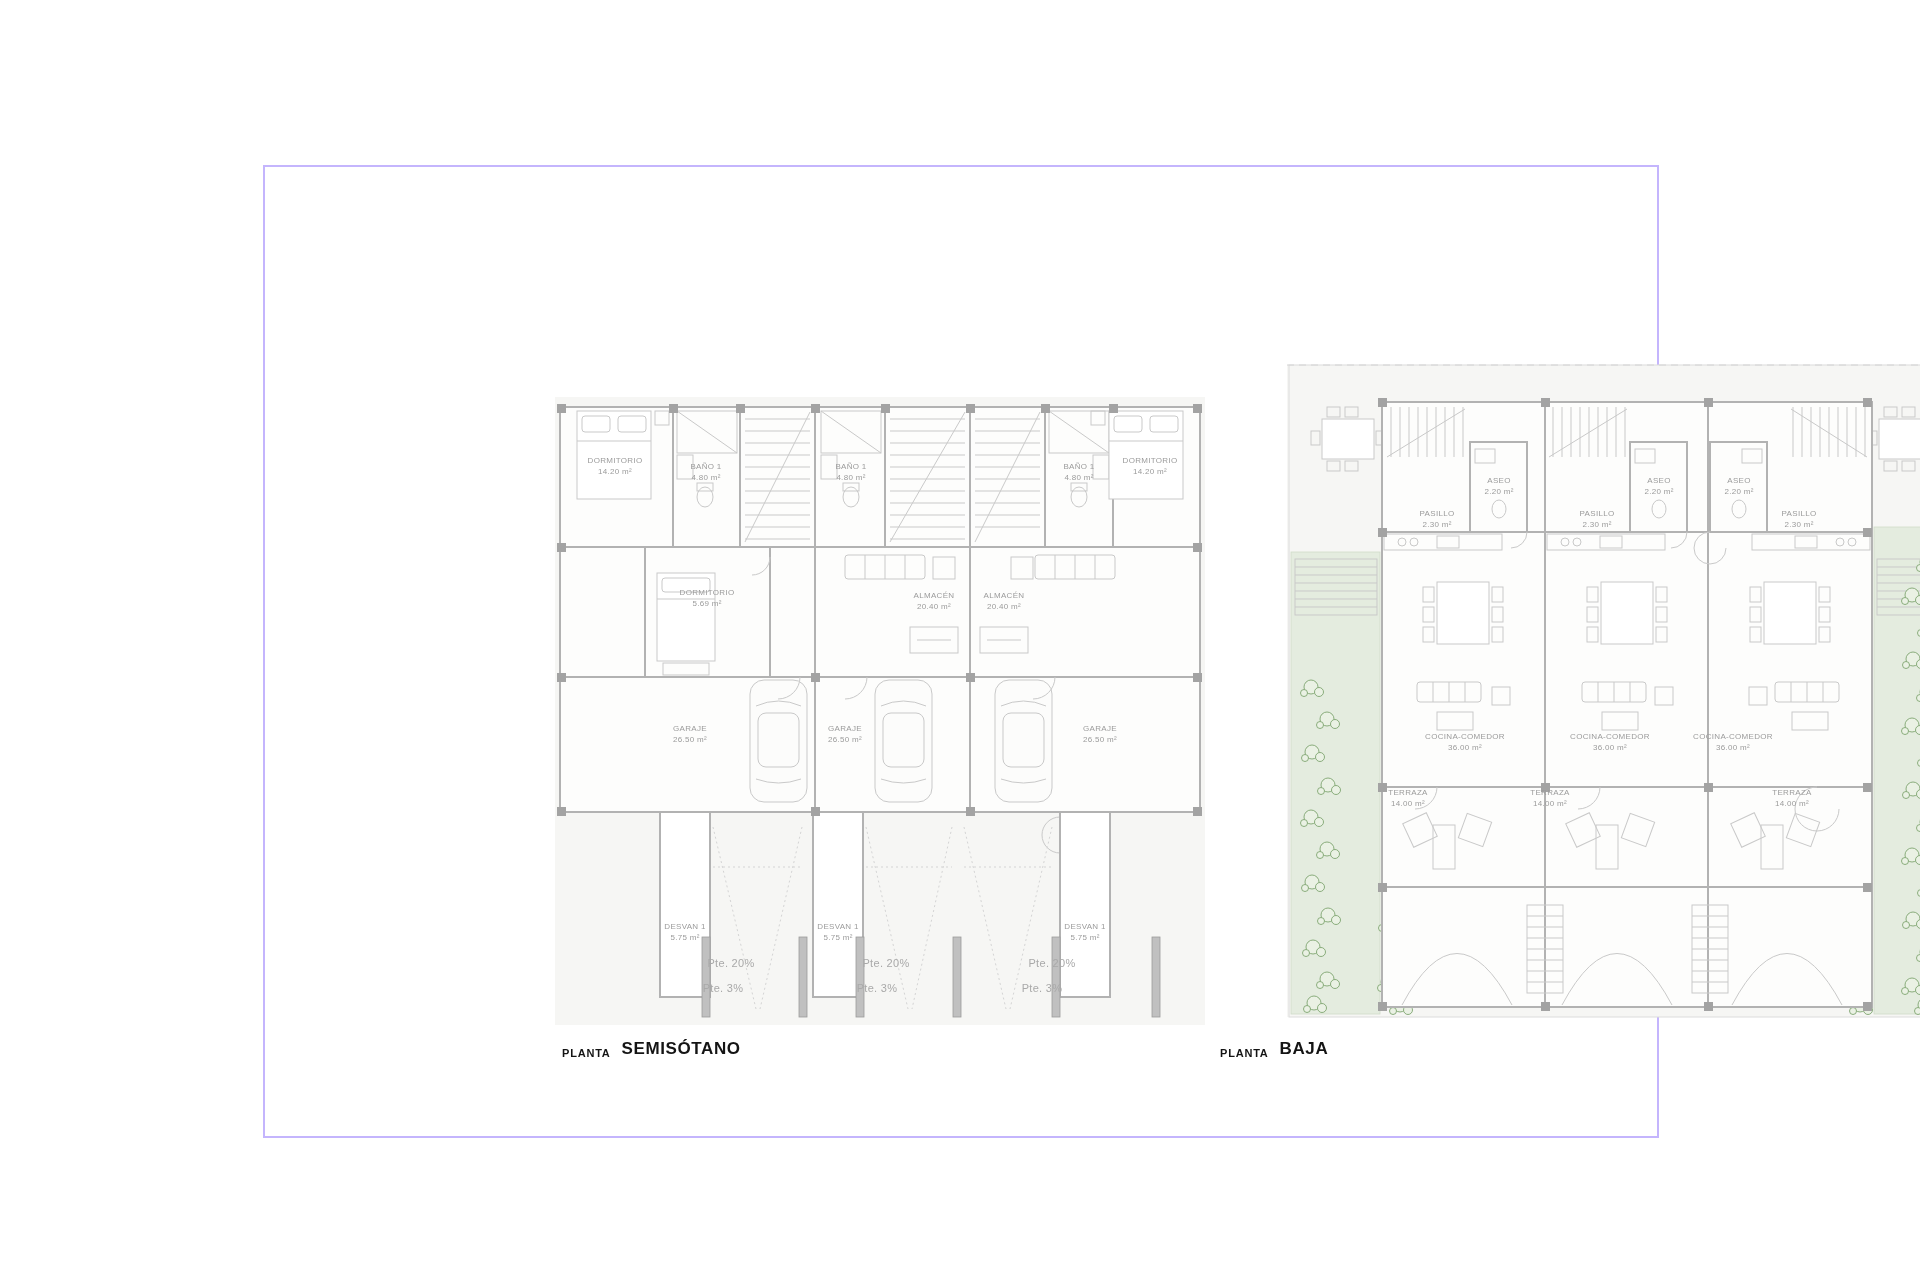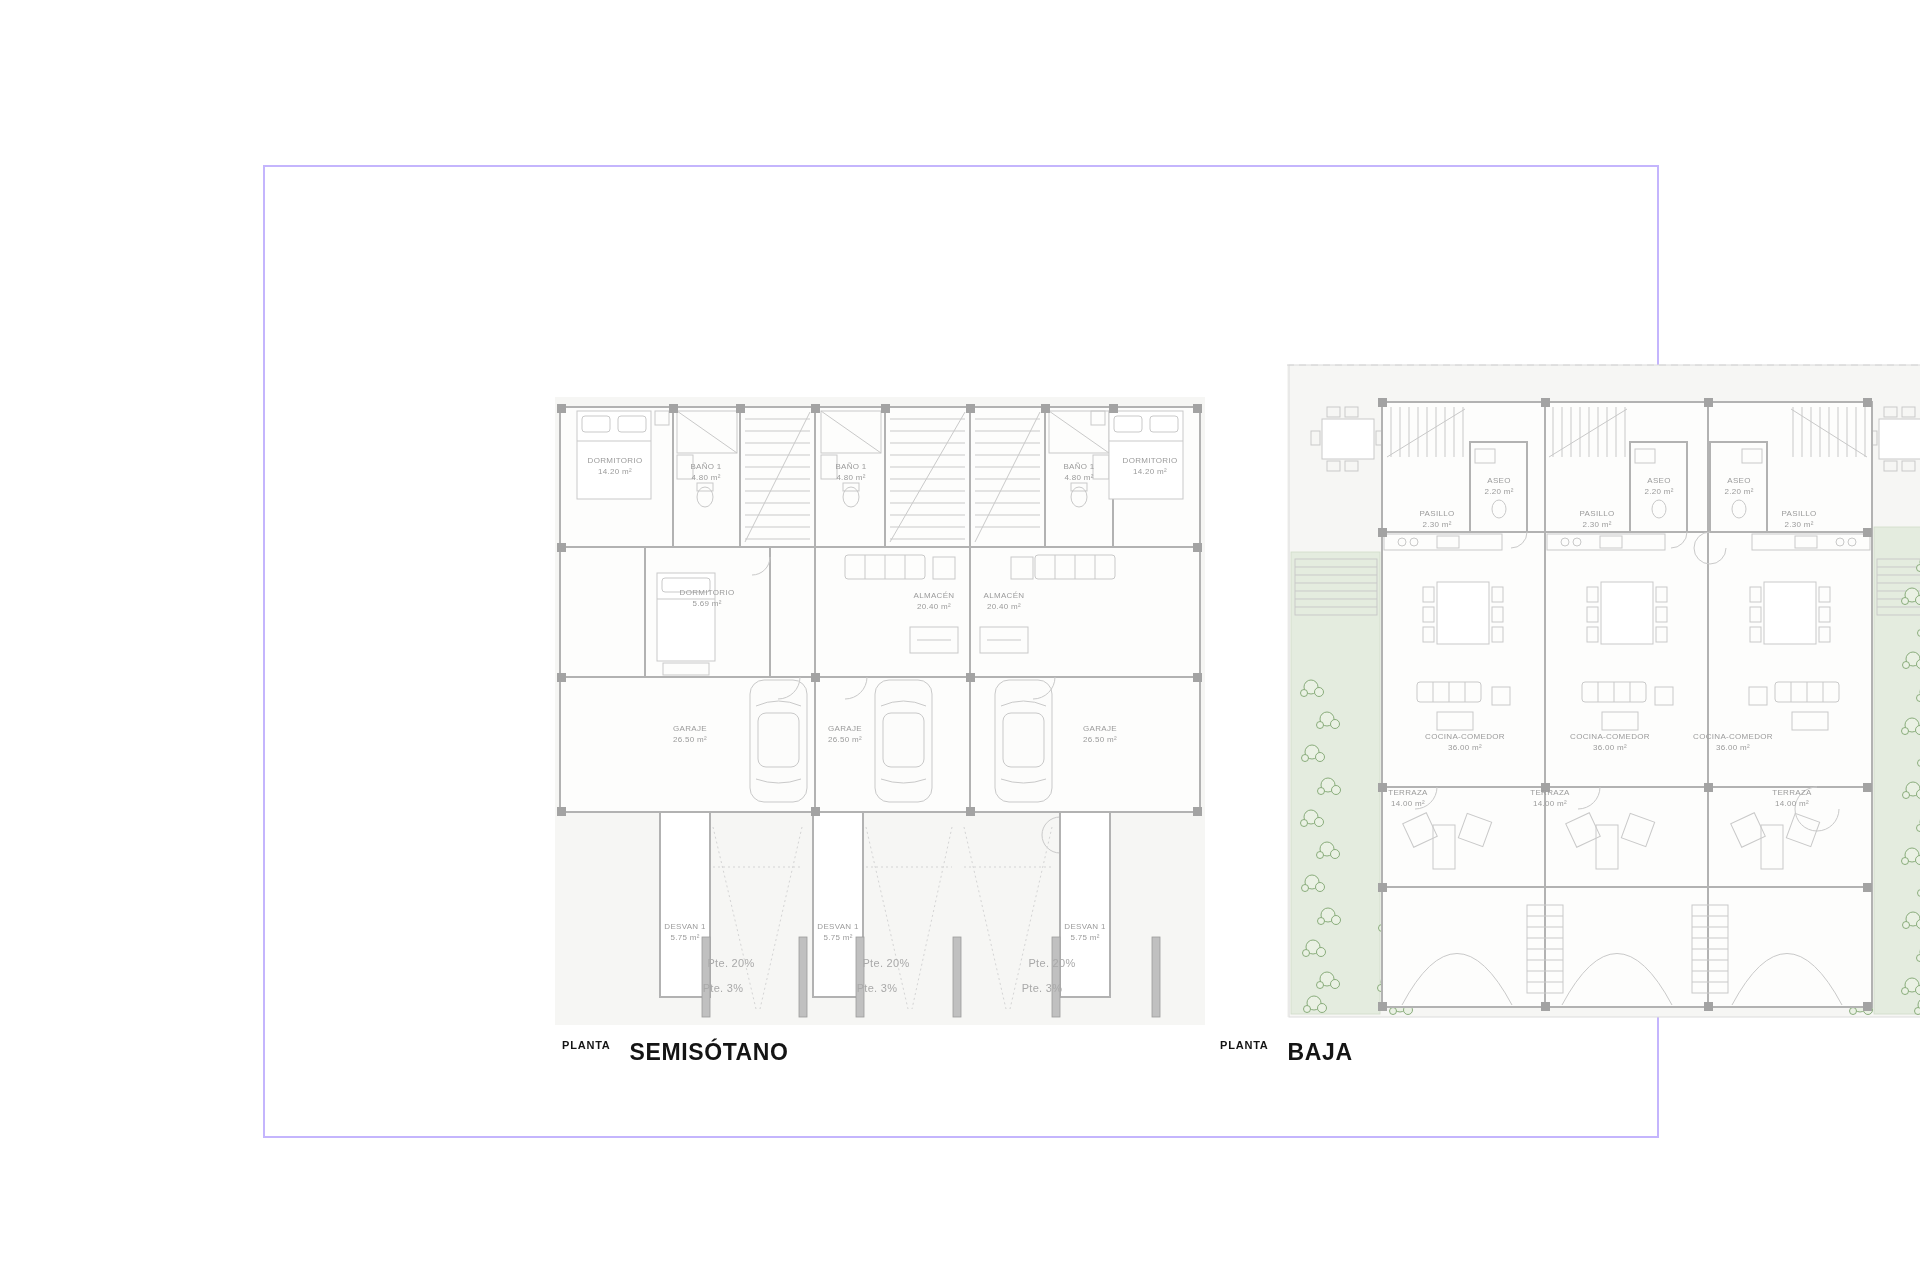--- a/index.html
+++ b/index.html
@@ -8,25 +8,25 @@
   .sheet{position:absolute;left:263px;top:153px;width:1396px;height:973px;
          background:#ffffff;border:2px solid #c4b5fd;box-sizing:border-box;margin-top:12px;}
   .plan{position:absolute;}
   .plan svg{position:absolute;left:0;top:0;}
   #plan-semisotano{left:290px;top:230px;width:650px;height:630px;}
   #plan-baja{left:1022px;top:190px;width:680px;height:680px;}
   .labels{position:absolute;left:0;top:0;width:100%;height:100%;}
   .room-label{position:absolute;transform:translate(-50%,-50%);text-align:center;
       font-size:8px;color:#9b9b9b;letter-spacing:.3px;line-height:1.35;white-space:nowrap;}
   .room-label.note{font-size:11px;color:#a9a9a9;}
-  .plan-title{position:absolute;display:flex;align-items:flex-start;gap:19px;color:#141414;}
+  .plan-title{position:absolute;display:flex;align-items:flex-end;gap:11px;color:#141414;}
   #title-semisotano{left:297px;top:872px;}
   #title-baja{left:955px;top:872px;}
   .t-prefix{font-size:11px;font-weight:bold;letter-spacing:.8px;}
-  .t-name{font-size:23px;font-weight:bold;letter-spacing:.6px;}
+  .t-name{font-size:17px;font-weight:bold;letter-spacing:.6px;}
   
   svg .w{stroke:#b2b2b2;stroke-width:2;fill:none;}
   svg .wf{stroke:#b2b2b2;stroke-width:2;fill:#fdfdfc;}
   svg .w1{stroke:#c9c9c9;stroke-width:1;fill:none;}
   svg .w1f{stroke:#c9c9c9;stroke-width:1;fill:#ffffff;}
   svg .pil{fill:#a3a3a3;stroke:none;}
   svg .dash{stroke:#d4d4d4;stroke-width:1;fill:none;stroke-dasharray:2 3;}
   svg .bar{fill:#c0c0c0;stroke:#9c9c9c;stroke-width:.8;}
   svg .wash{fill:#f6f6f4;stroke:none;}
   svg .garden{fill:#e4ecdf;stroke:#cfdcc8;stroke-width:.8;}

